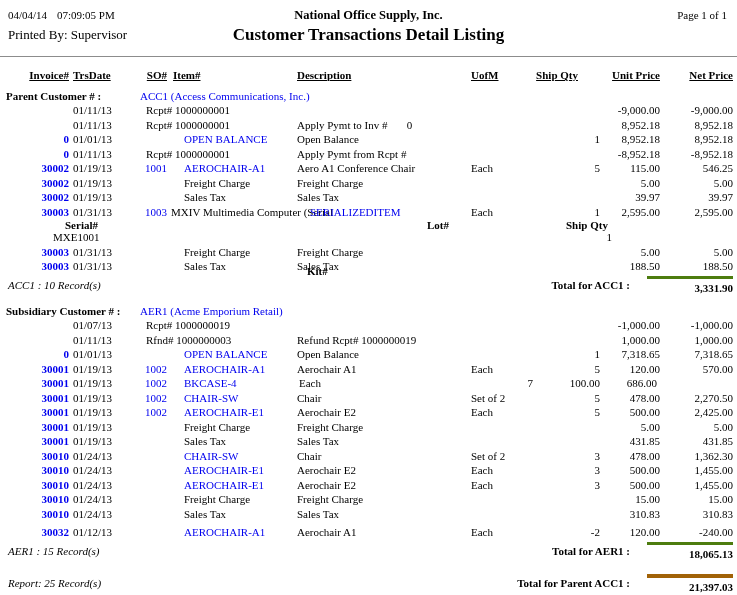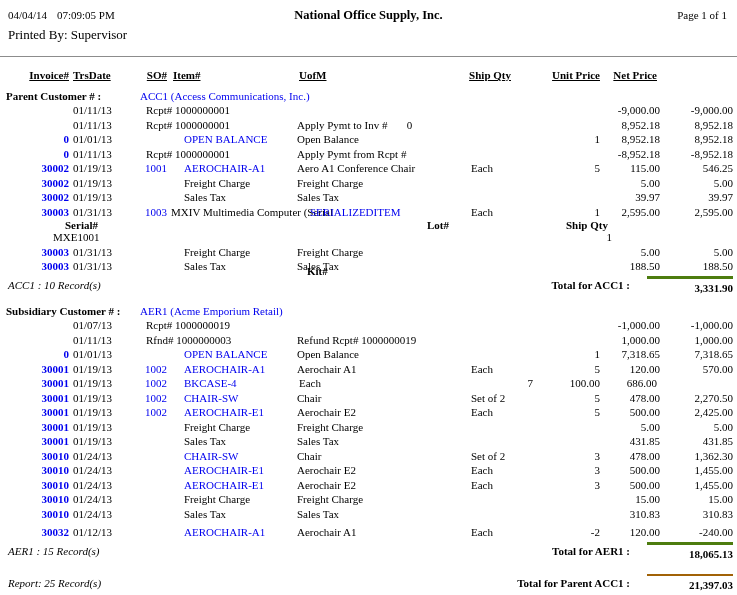--- a/index.html
+++ b/index.html
@@ -58,40 +58,42 @@
   .s-lot{left:421px;font-weight:bold;}
   .s-qtyl{left:560px;font-weight:bold;}
   .s-serialv{left:47px;}
   .s-qtyv{left:560px;width:46px;text-align:right;}
   
   .trow{position:relative;height:18px;margin-top:2px;}
   .rrow{position:relative;height:20px;margin-top:14px;}
   .gsummary{position:absolute;left:2px;top:2px;font-style:italic;white-space:nowrap;}
   .tlabel{position:absolute;right:106px;top:2px;font-weight:bold;white-space:nowrap;}
   .tvalue{position:absolute;right:3px;top:0;width:86px;text-align:right;font-weight:bold;border-top:3px solid #4d7c0f;padding-top:2px;}
-  .tvalue.grand{border-top:2px solid #a16207;}
+  .tvalue.grand{border-top:4px solid #a16207;}
 </style>
 </head>
 <body>
 
 <div class="page" id="page" style="--link: #0000EE;">
   <div class="hdr">
     <span class="date">04/04/14</span>
     <span class="time">07:09:05 PM</span>
     <span class="company">National Office Supply, Inc.</span>
     <span class="pageno">Page 1 of 1</span>
     <span class="printedby">Printed By: Supervisor</span>
+    <span class="title">Customer Transactions Detail Listing</span>
   </div>
   <hr class="rule">
   <div class="content">
     <div class="colhead">
       <span class="h-inv">Invoice#</span>
       <span class="h-date">TrsDate</span>
       <span class="h-so">SO#</span>
       <span class="h-item">Item#</span>
+      <span class="h-desc">Description</span>
       <span class="h-uofm">UofM</span>
       <span class="h-qty">Ship Qty</span>
       <span class="h-unit">Unit Price</span>
       <span class="h-net">Net Price</span>
     </div>
     <div id="report-body">
         <div class="grow"><span class="glabel">Parent Customer # :</span><span class="gcust link">ACC1 (Access Communications, Inc.)</span></div>
         <div class="row">
           <span class="c inv"></span>
           <span class="c date">01/11/13</span>

